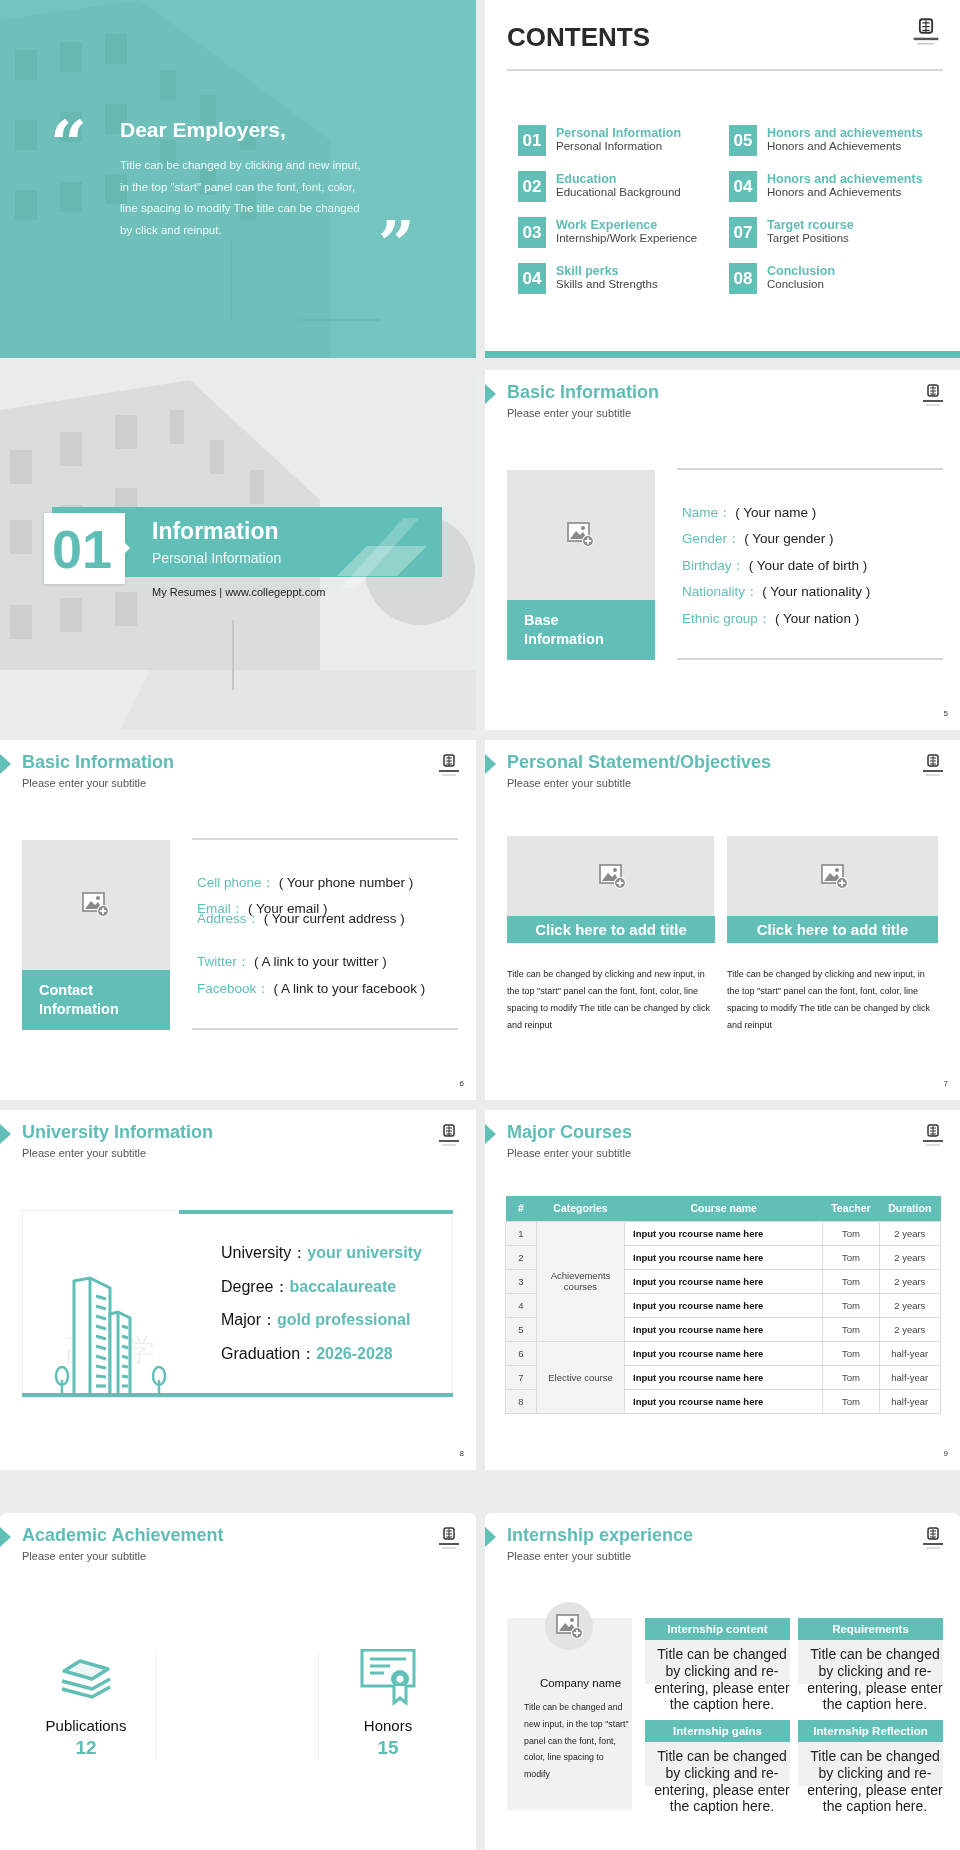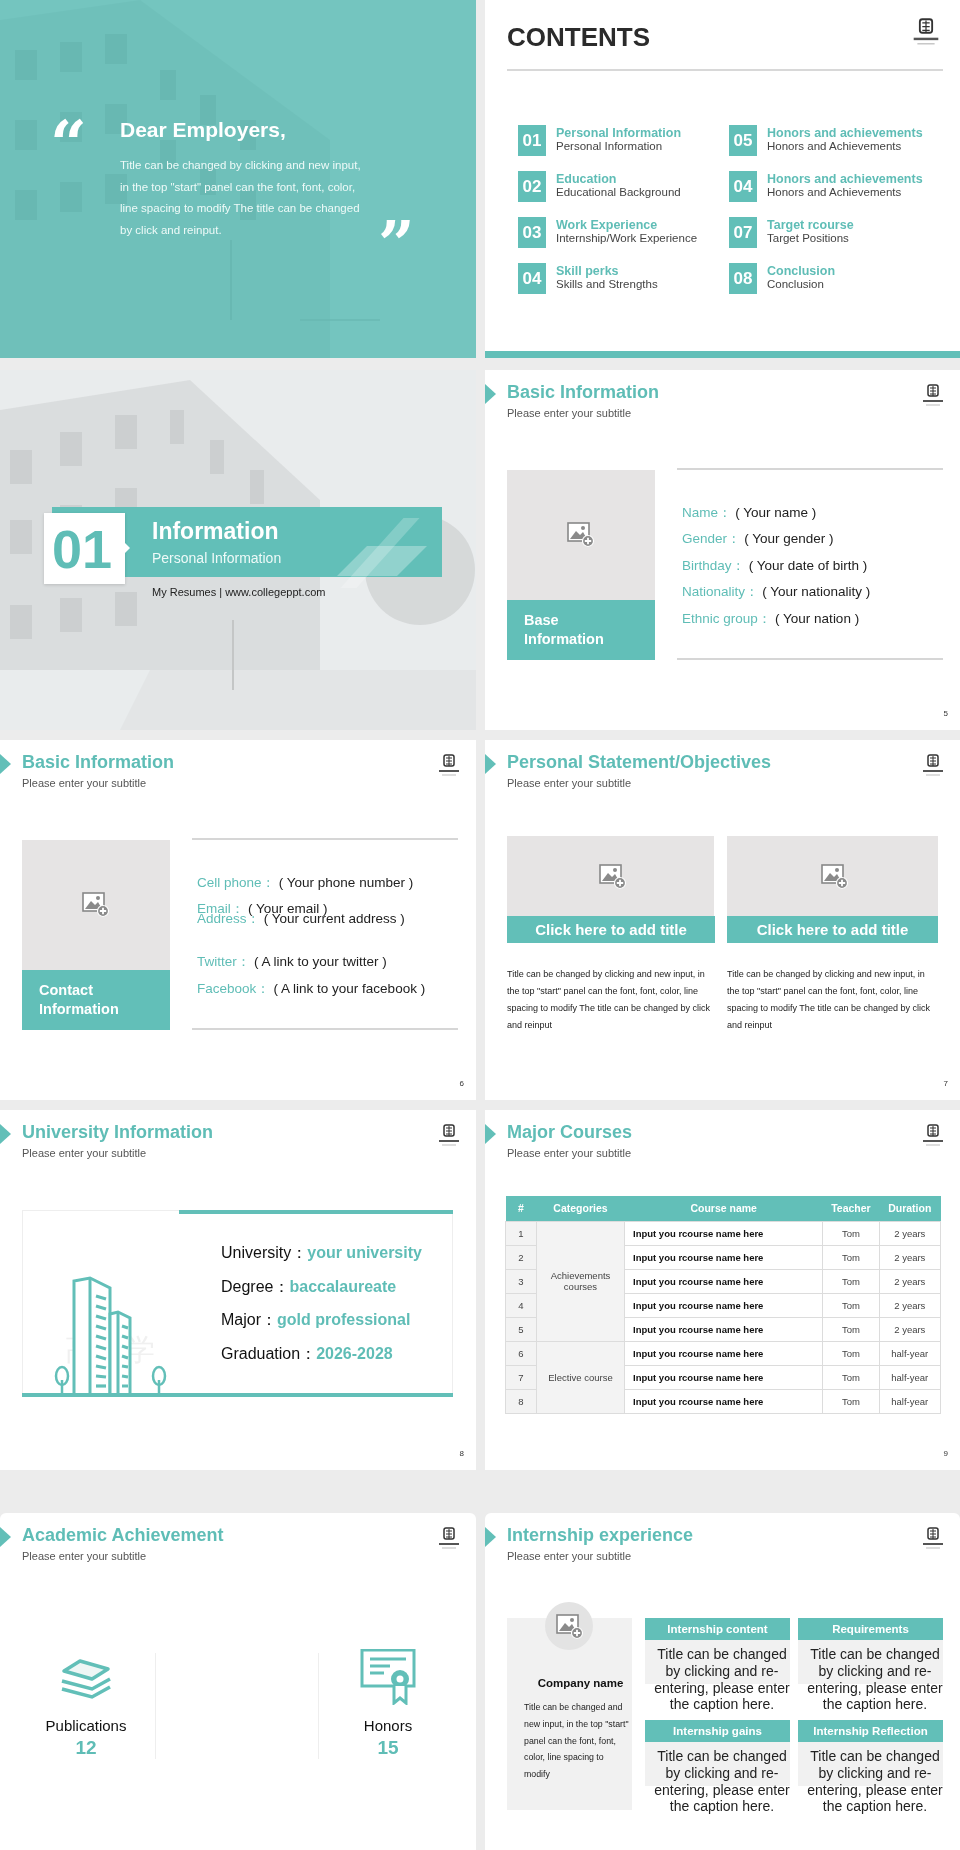--- a/index.html
+++ b/index.html
@@ -84,21 +84,21 @@
   
   .ach { position: absolute; top: 136px; width: 140px; height: 112px; text-align: center; }
   .ach .ico { position: absolute; left: 50px; top: 0; width: 56px; height: 56px; }
   .ach .lbl { position: absolute; left: 0; right: 0; top: 68px; font-size: 15px; color: #111; }
   .ach .val { position: absolute; left: 0; right: 0; top: 88px; font-size: 19px; font-weight: bold; color: #5fbdb6; }
   .ach-div { position: absolute; top: 140px; width: 1px; height: 106px; background: #eeeeee; }
 
   
   .co-box { position: absolute; left: 22px; top: 105px; width: 125px; height: 192px; background: #f1f1f1; }
   .co-circ { position: absolute; left: 60px; top: 89px; width: 48px; height: 48px; border-radius: 50%; background: #e3e3e3; }
-  .co-name { position: absolute; left: 22px; top: 164px; width: 147px; text-align: center; font-size: 11.5px; font-weight: bold; color: #111; }
+  .co-name { position: absolute; left: 22px; top: 164px; width: 147px; text-align: center; font-size: 11.5px; font-weight: normal; color: #111; }
   .co-txt { position: absolute; left: 39px; top: 186px; width: 105px; font-size: 8.8px; line-height: 16.8px; color: #222; }
   .in-card { position: absolute; width: 145px; height: 66px; background: #f1f1f1; }
   .in-card .h { height: 22px; background: #62bfb8; color: #fff; font-weight: bold; font-size: 11.5px; text-align: center; line-height: 22px; }
   .in-card .b { padding: 6px 0 0 9px; font-size: 14px; line-height: 16.8px; color: #222; text-align: center; }
 </style>
 </head>
 <body>
 
 <svg width="0" height="0" style="position:absolute">
   <defs>

